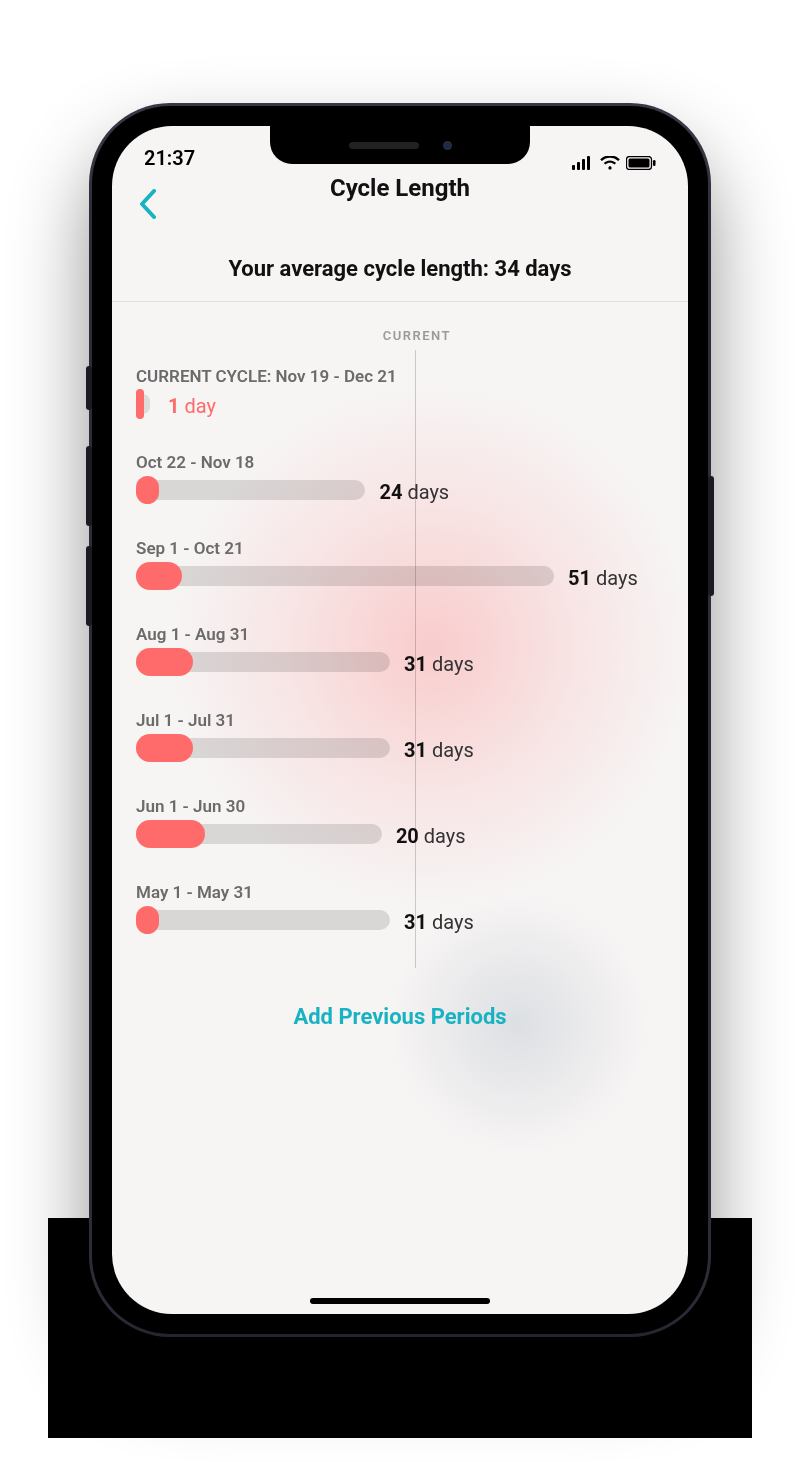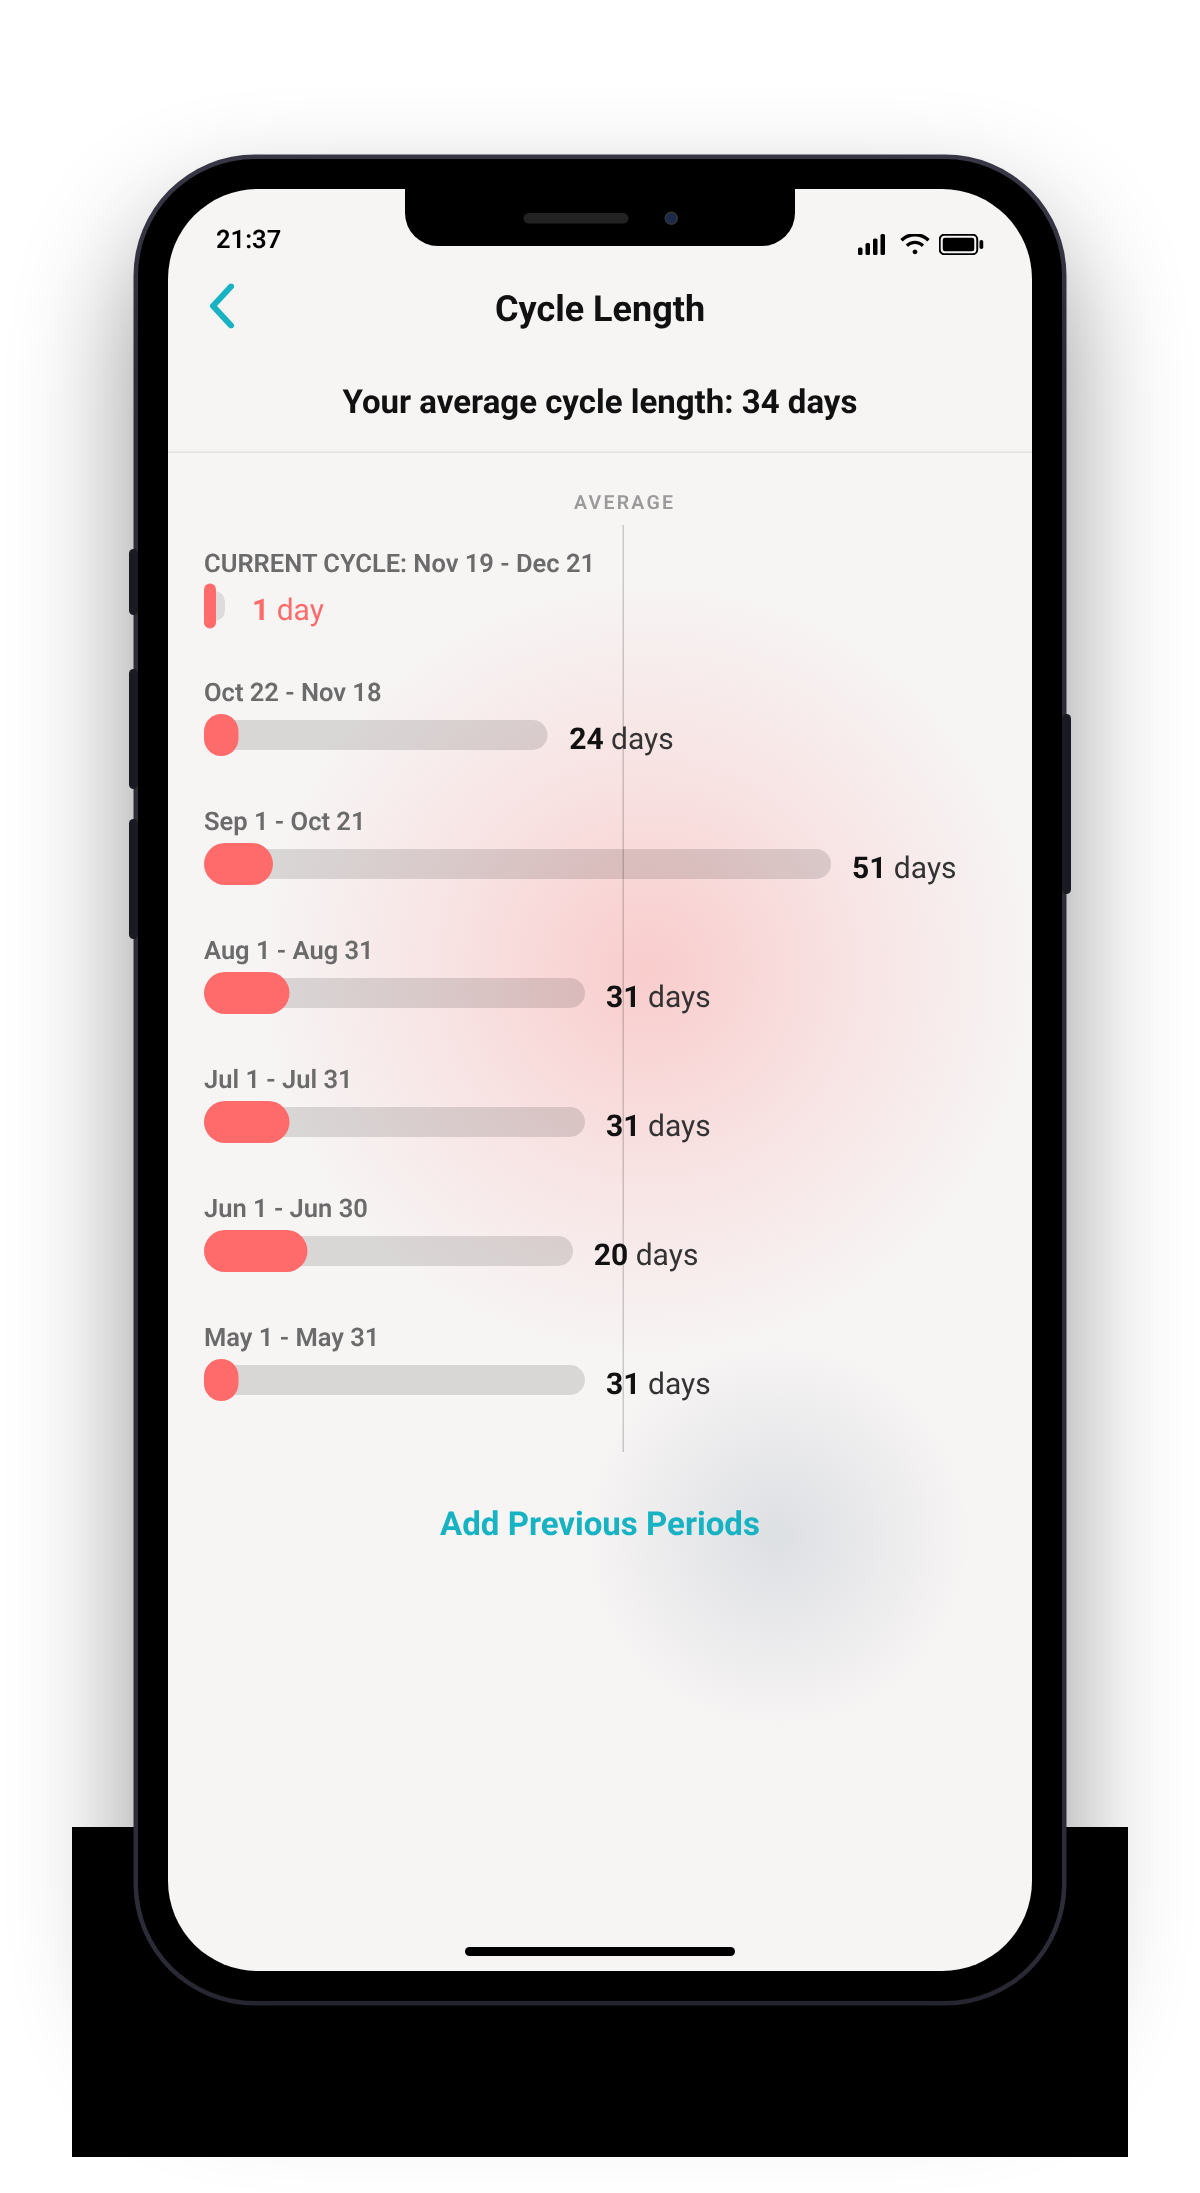--- a/index.html
+++ b/index.html
@@ -72,28 +72,28 @@
   .speaker { width: 70px; height: 7px; background: #222; border-radius: 4px; }
   .camera { width: 9px; height: 9px; background: #1b2a4a; border-radius: 50%; border:1px solid #333; margin-left:10px;}
   .status-bar {
     position: relative;
     height: 48px;
     display: flex;
     align-items: flex-end;
     justify-content: space-between;
     padding: 0 32px 4px;
     font-weight: 600;
-    font-size: 17px;
+    font-size: 20px;
     z-index: 40;
   }
   .status-right { display:flex; align-items:center; gap:6px; }
   .nav-bar {
     position: relative;
     display: flex;
-    align-items: center;
+    align-items: flex-start;
     justify-content: center;
     height: 64px;
     z-index: 10;
   }
   .back-btn {
     position: absolute;
     left: 18px;
     top: 12px;
     width: 36px; height: 36px;
     display:flex; align-items:center; justify-content:center;
@@ -235,21 +235,21 @@
         <svg width="18" height="30" viewBox="0 0 18 30">
             <path d="M15 2 L3 15 L15 28" stroke="#17b3c2" stroke-width="4" fill="none" stroke-linecap="round" stroke-linejoin="round"></path>
           </svg>
       </div>
       <div class="nav-title">Cycle Length</div>
     </div>
 
     <div class="summary">Your average cycle length: 34 days</div>
 
     <div class="chart-area">
-      <div class="avg-label" id="avg-label" style="left: 270.667px;">AVERAGE</div>
+      <div class="avg-label" id="avg-label" style="left: 270.667px;">CURRENT</div>
       <div class="avg-line" id="avg-line" style="left: 302.667px;"></div>
       <div class="cycles" id="cycles">
           <div class="cycle-row current">
             <div class="cycle-range current">CURRENT CYCLE: Nov 19 - Dec 21</div>
             <div class="bar-line">
               <div class="bar-track" style="width: 14px;">
                 <div class="bar-fill" style="width: 8px;"></div>
               </div>
               <div class="day-label"><span class="num">1</span><span class="unit"> day</span></div>
             </div>

